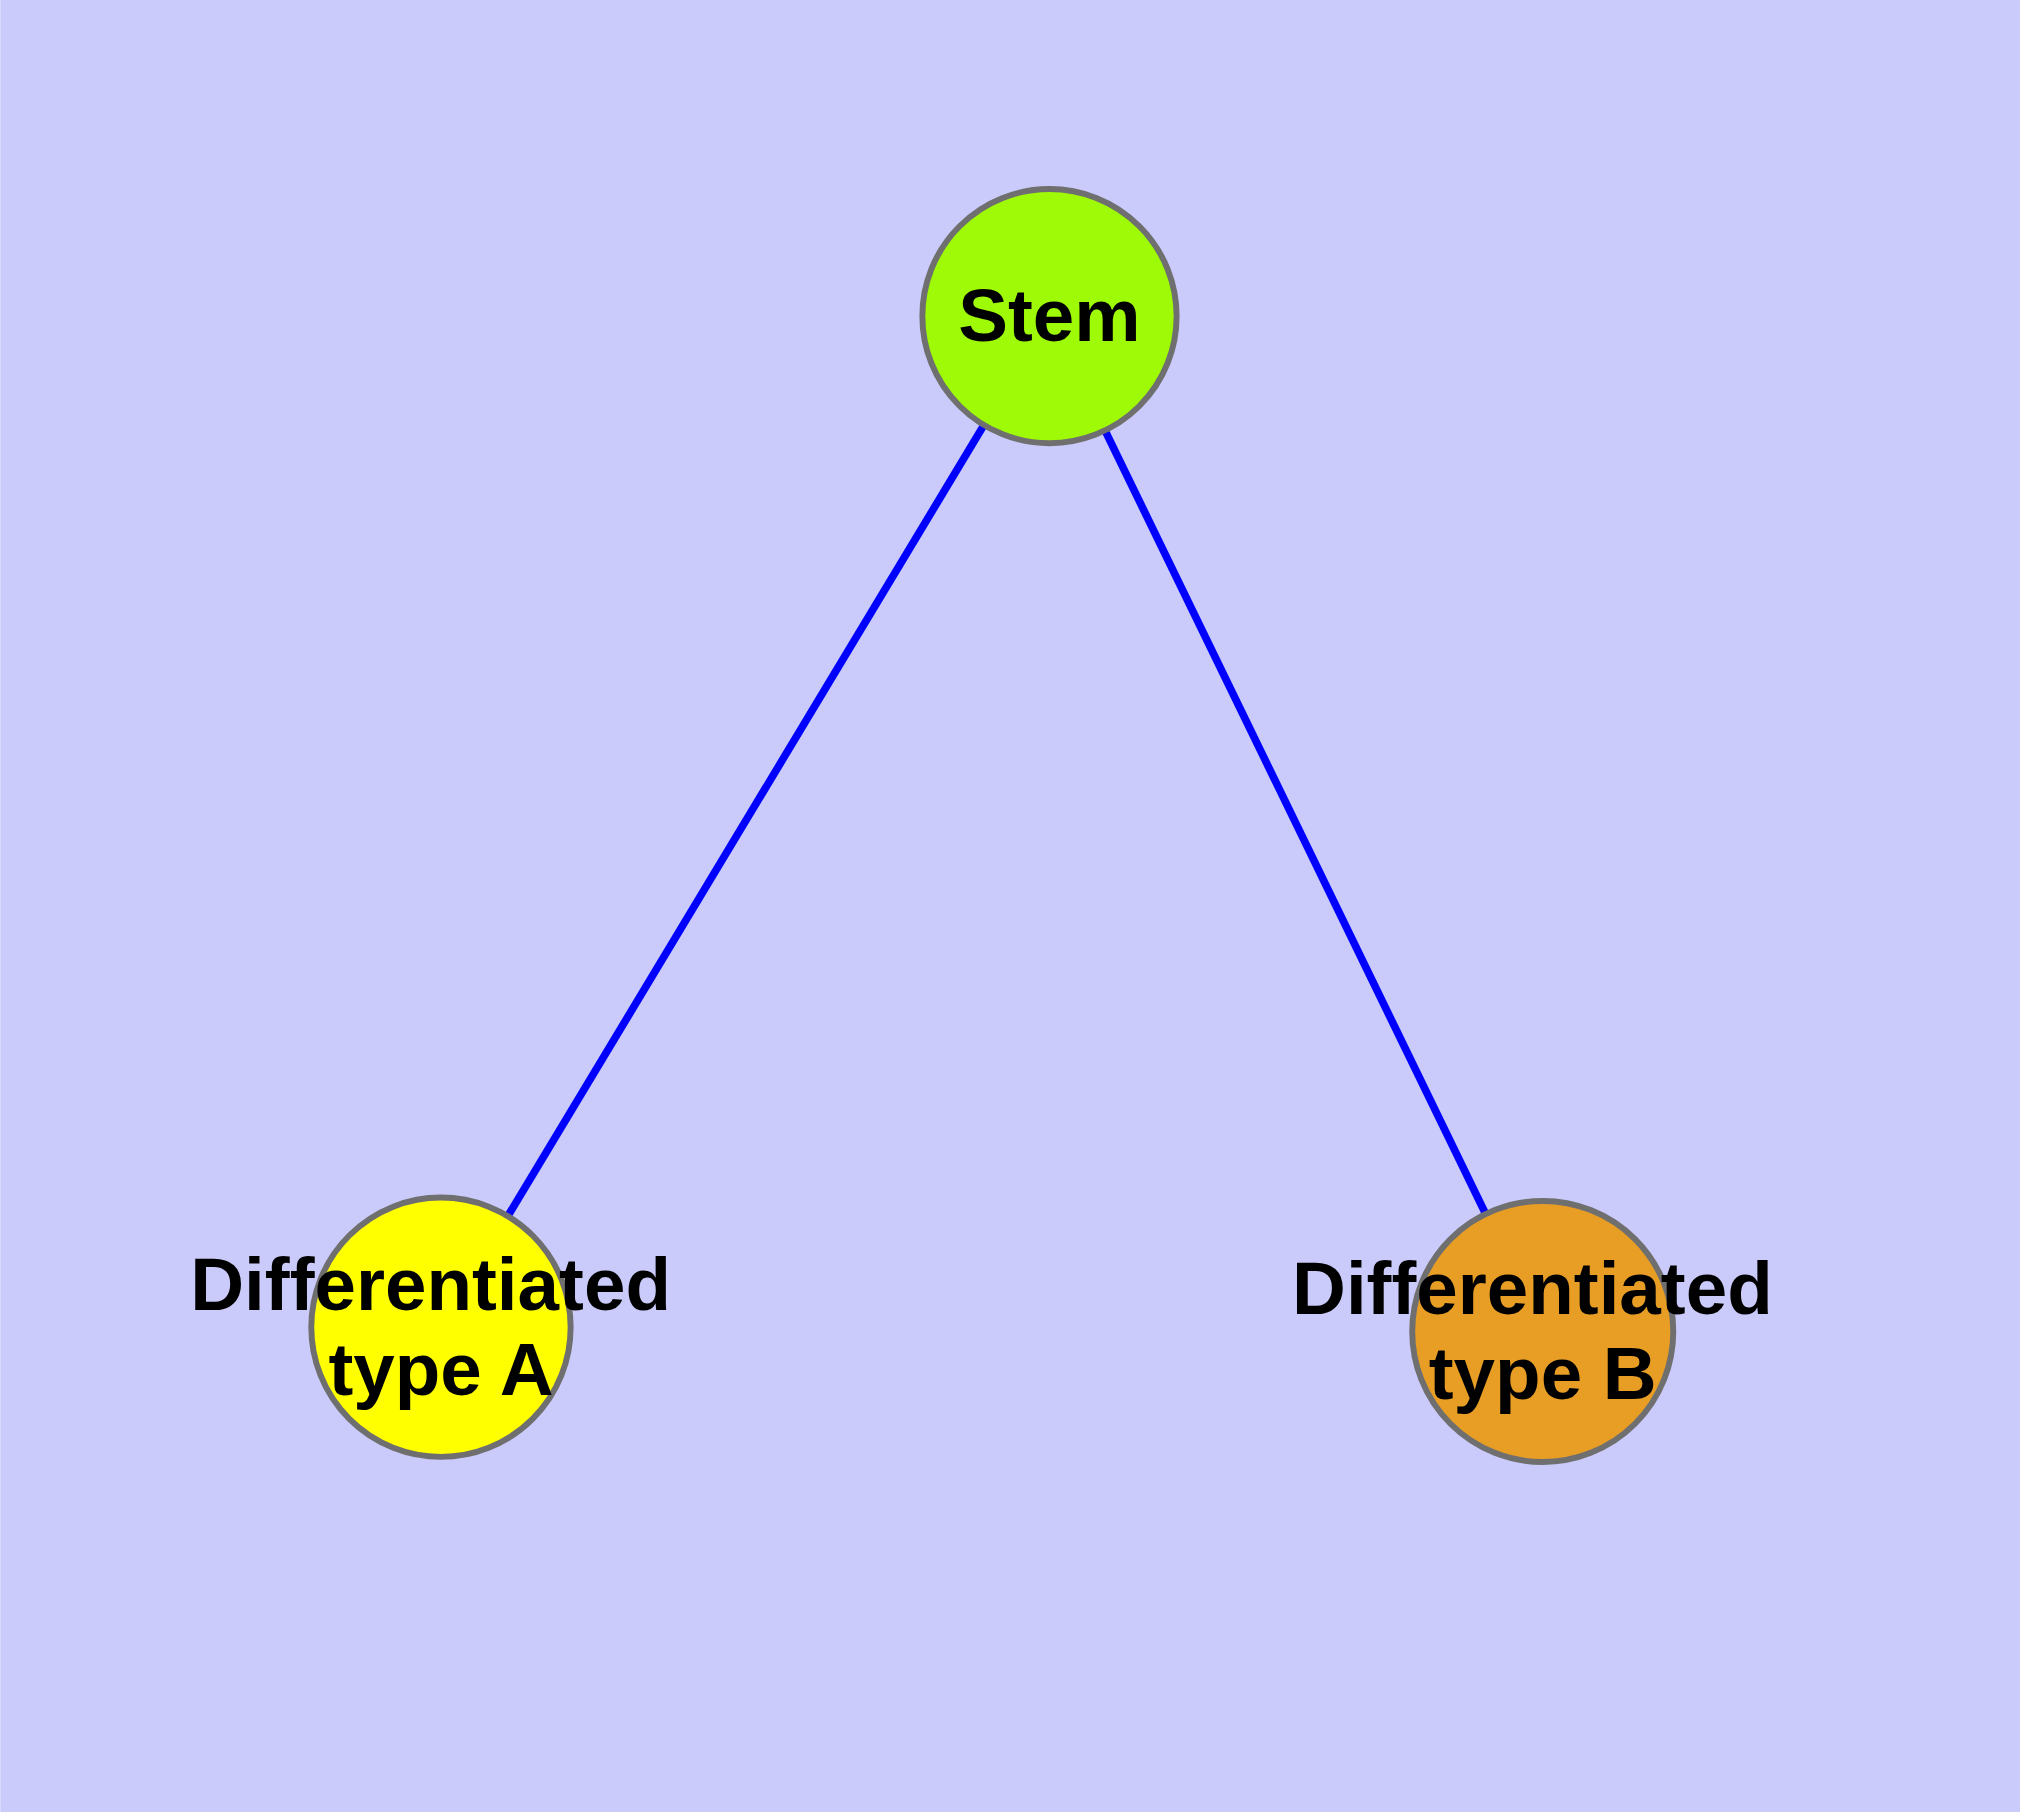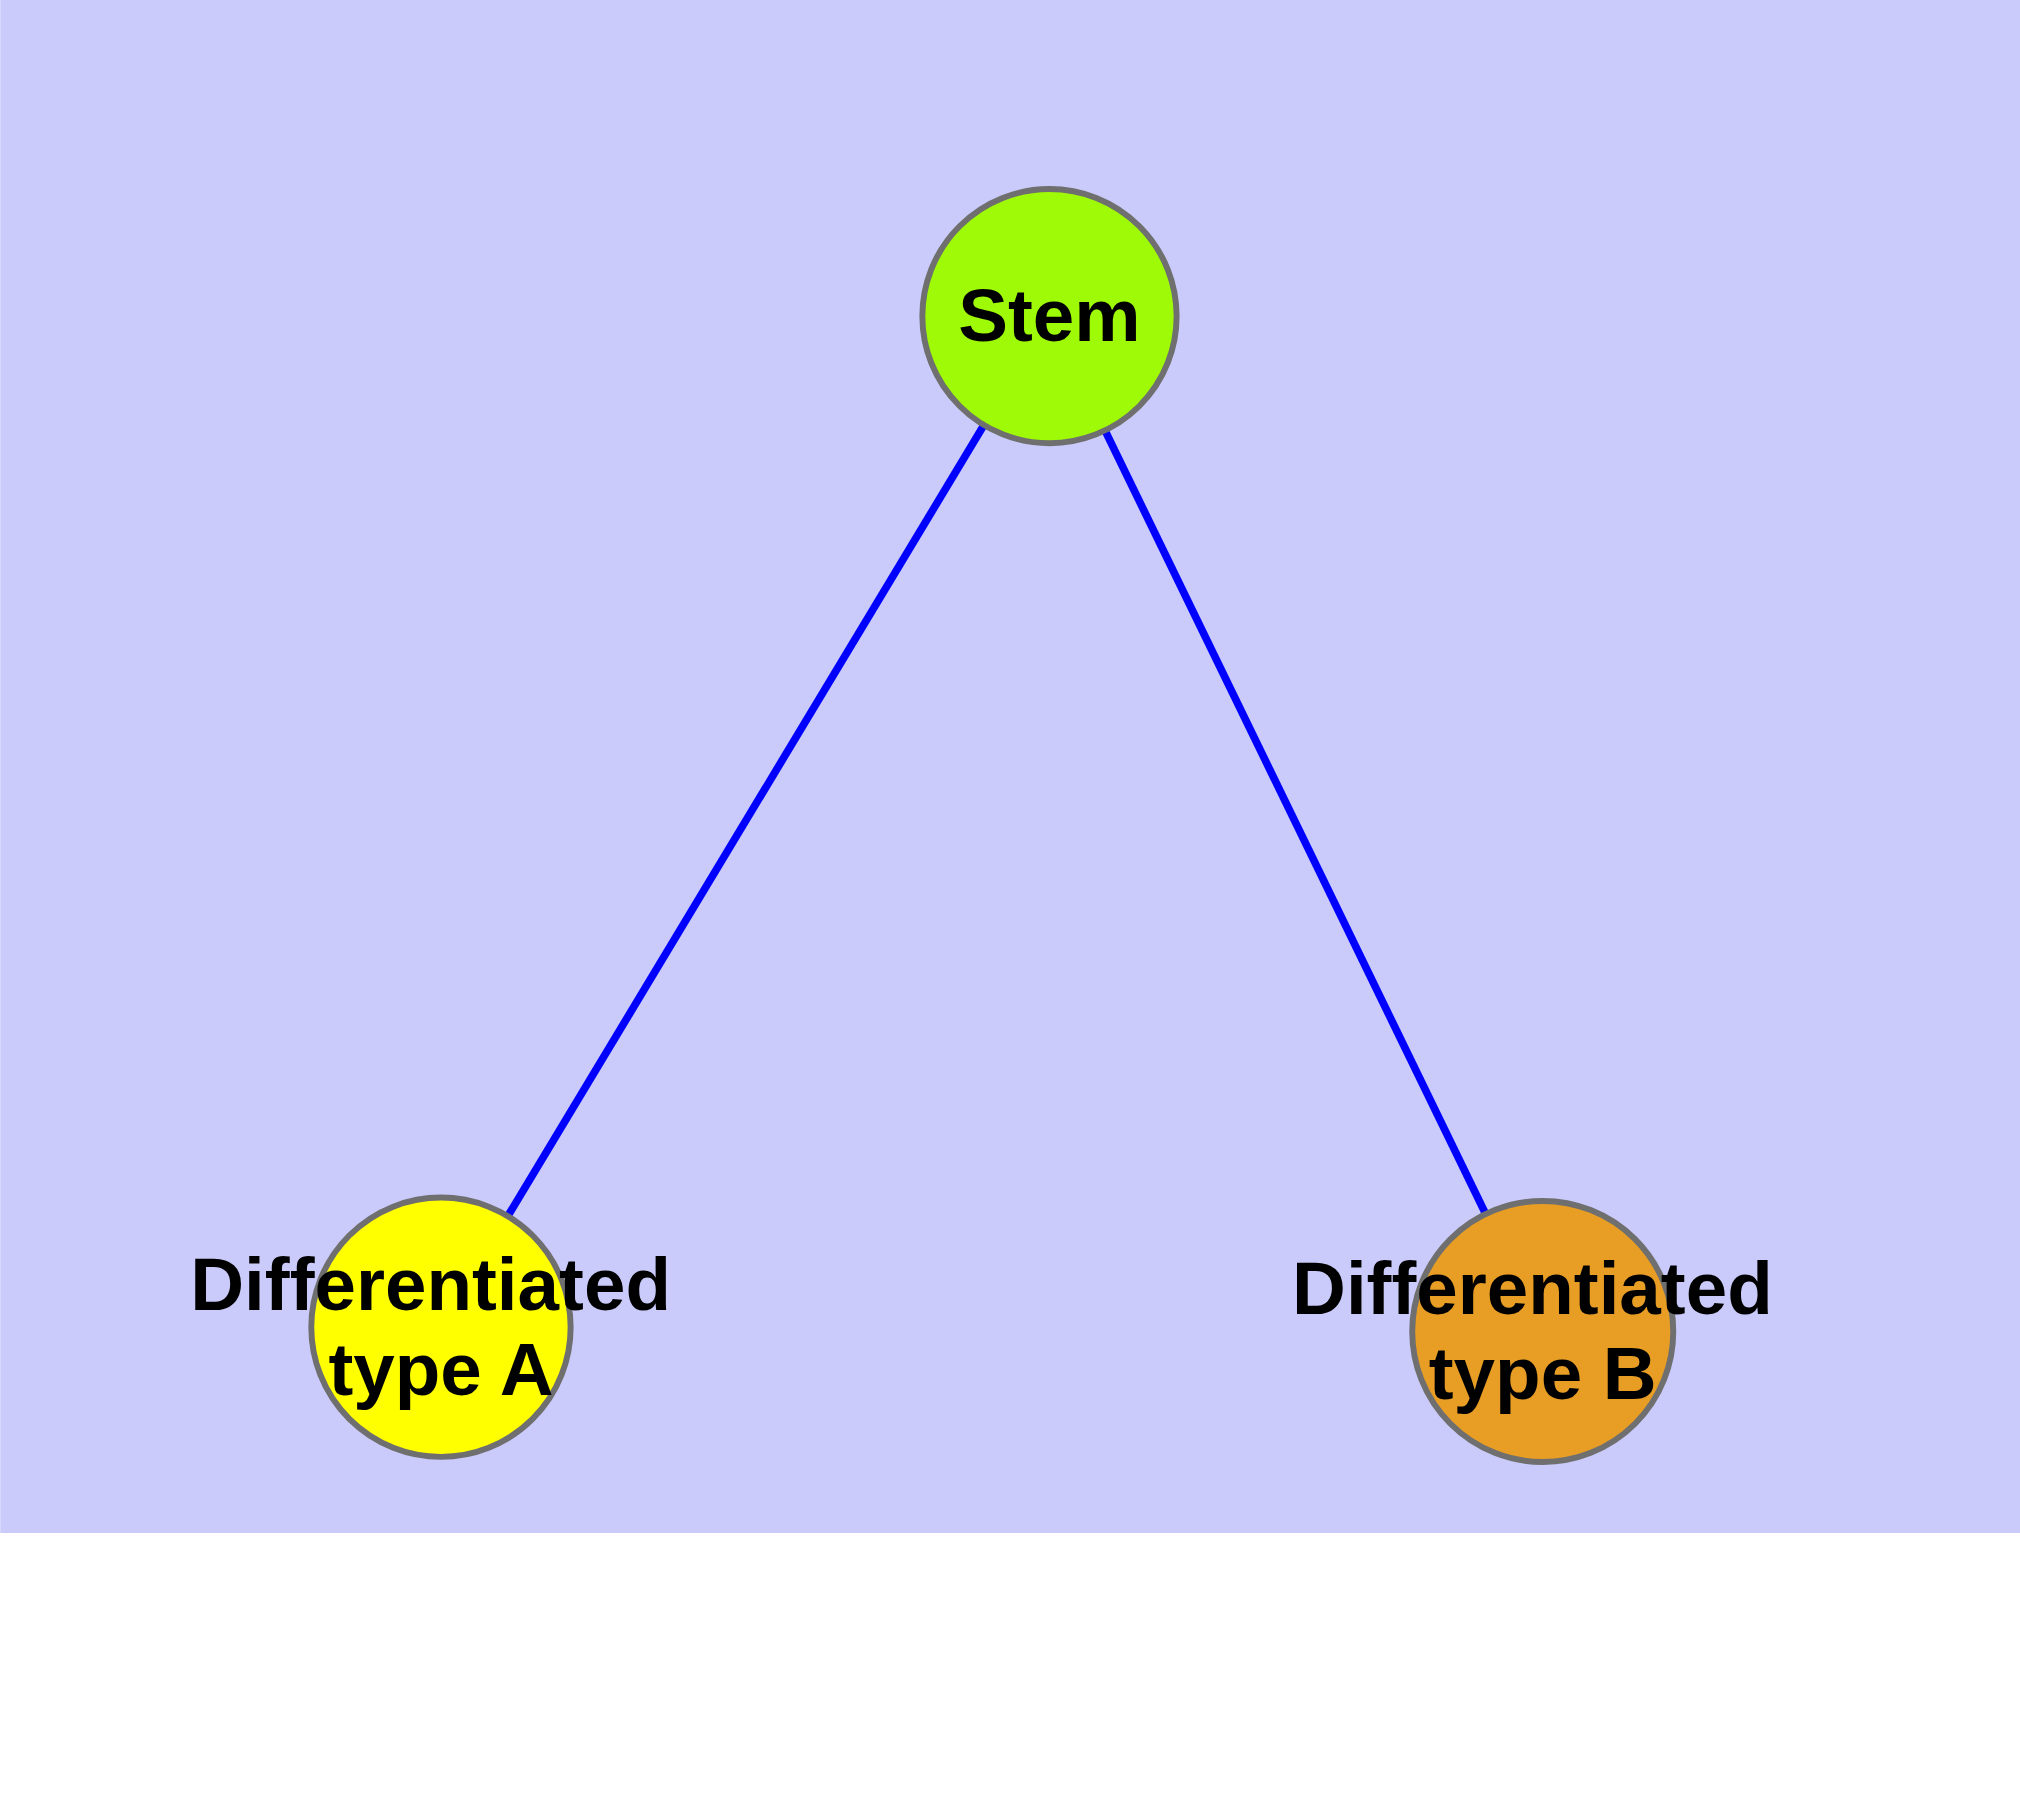--- a/index.html
+++ b/index.html
@@ -26,21 +26,21 @@
     font-family: "Liberation Sans", sans-serif;
     font-weight: bold;
     fill: #000000;
     text-anchor: middle;
     dominant-baseline: auto;
   }
 </style>
 </head>
 <body>
 
-<div id="canvas" style="width: 2021px; height: 1533px;">
+<div id="canvas" style="width: 2021px; height: 1812px;">
   <svg id="graph-svg" viewBox="0 0 2384 2138" xmlns="http://www.w3.org/2000/svg">
 
     <rect id="bg-rect" x="0" y="0" width="2384" height="2138" fill="#CACBFA"></rect>
 
     <g id="edges-group">
       <line id="edge-stem-diff-a" x1="1238" y1="373" x2="520" y2="1566" stroke="#0000FF" stroke-width="9" stroke-linecap="butt"></line>
       <line id="edge-stem-diff-b" x1="1238" y1="373" x2="1820" y2="1571" stroke="#0000FF" stroke-width="9" stroke-linecap="butt"></line>
     </g>
 
     <g id="nodes-group">

